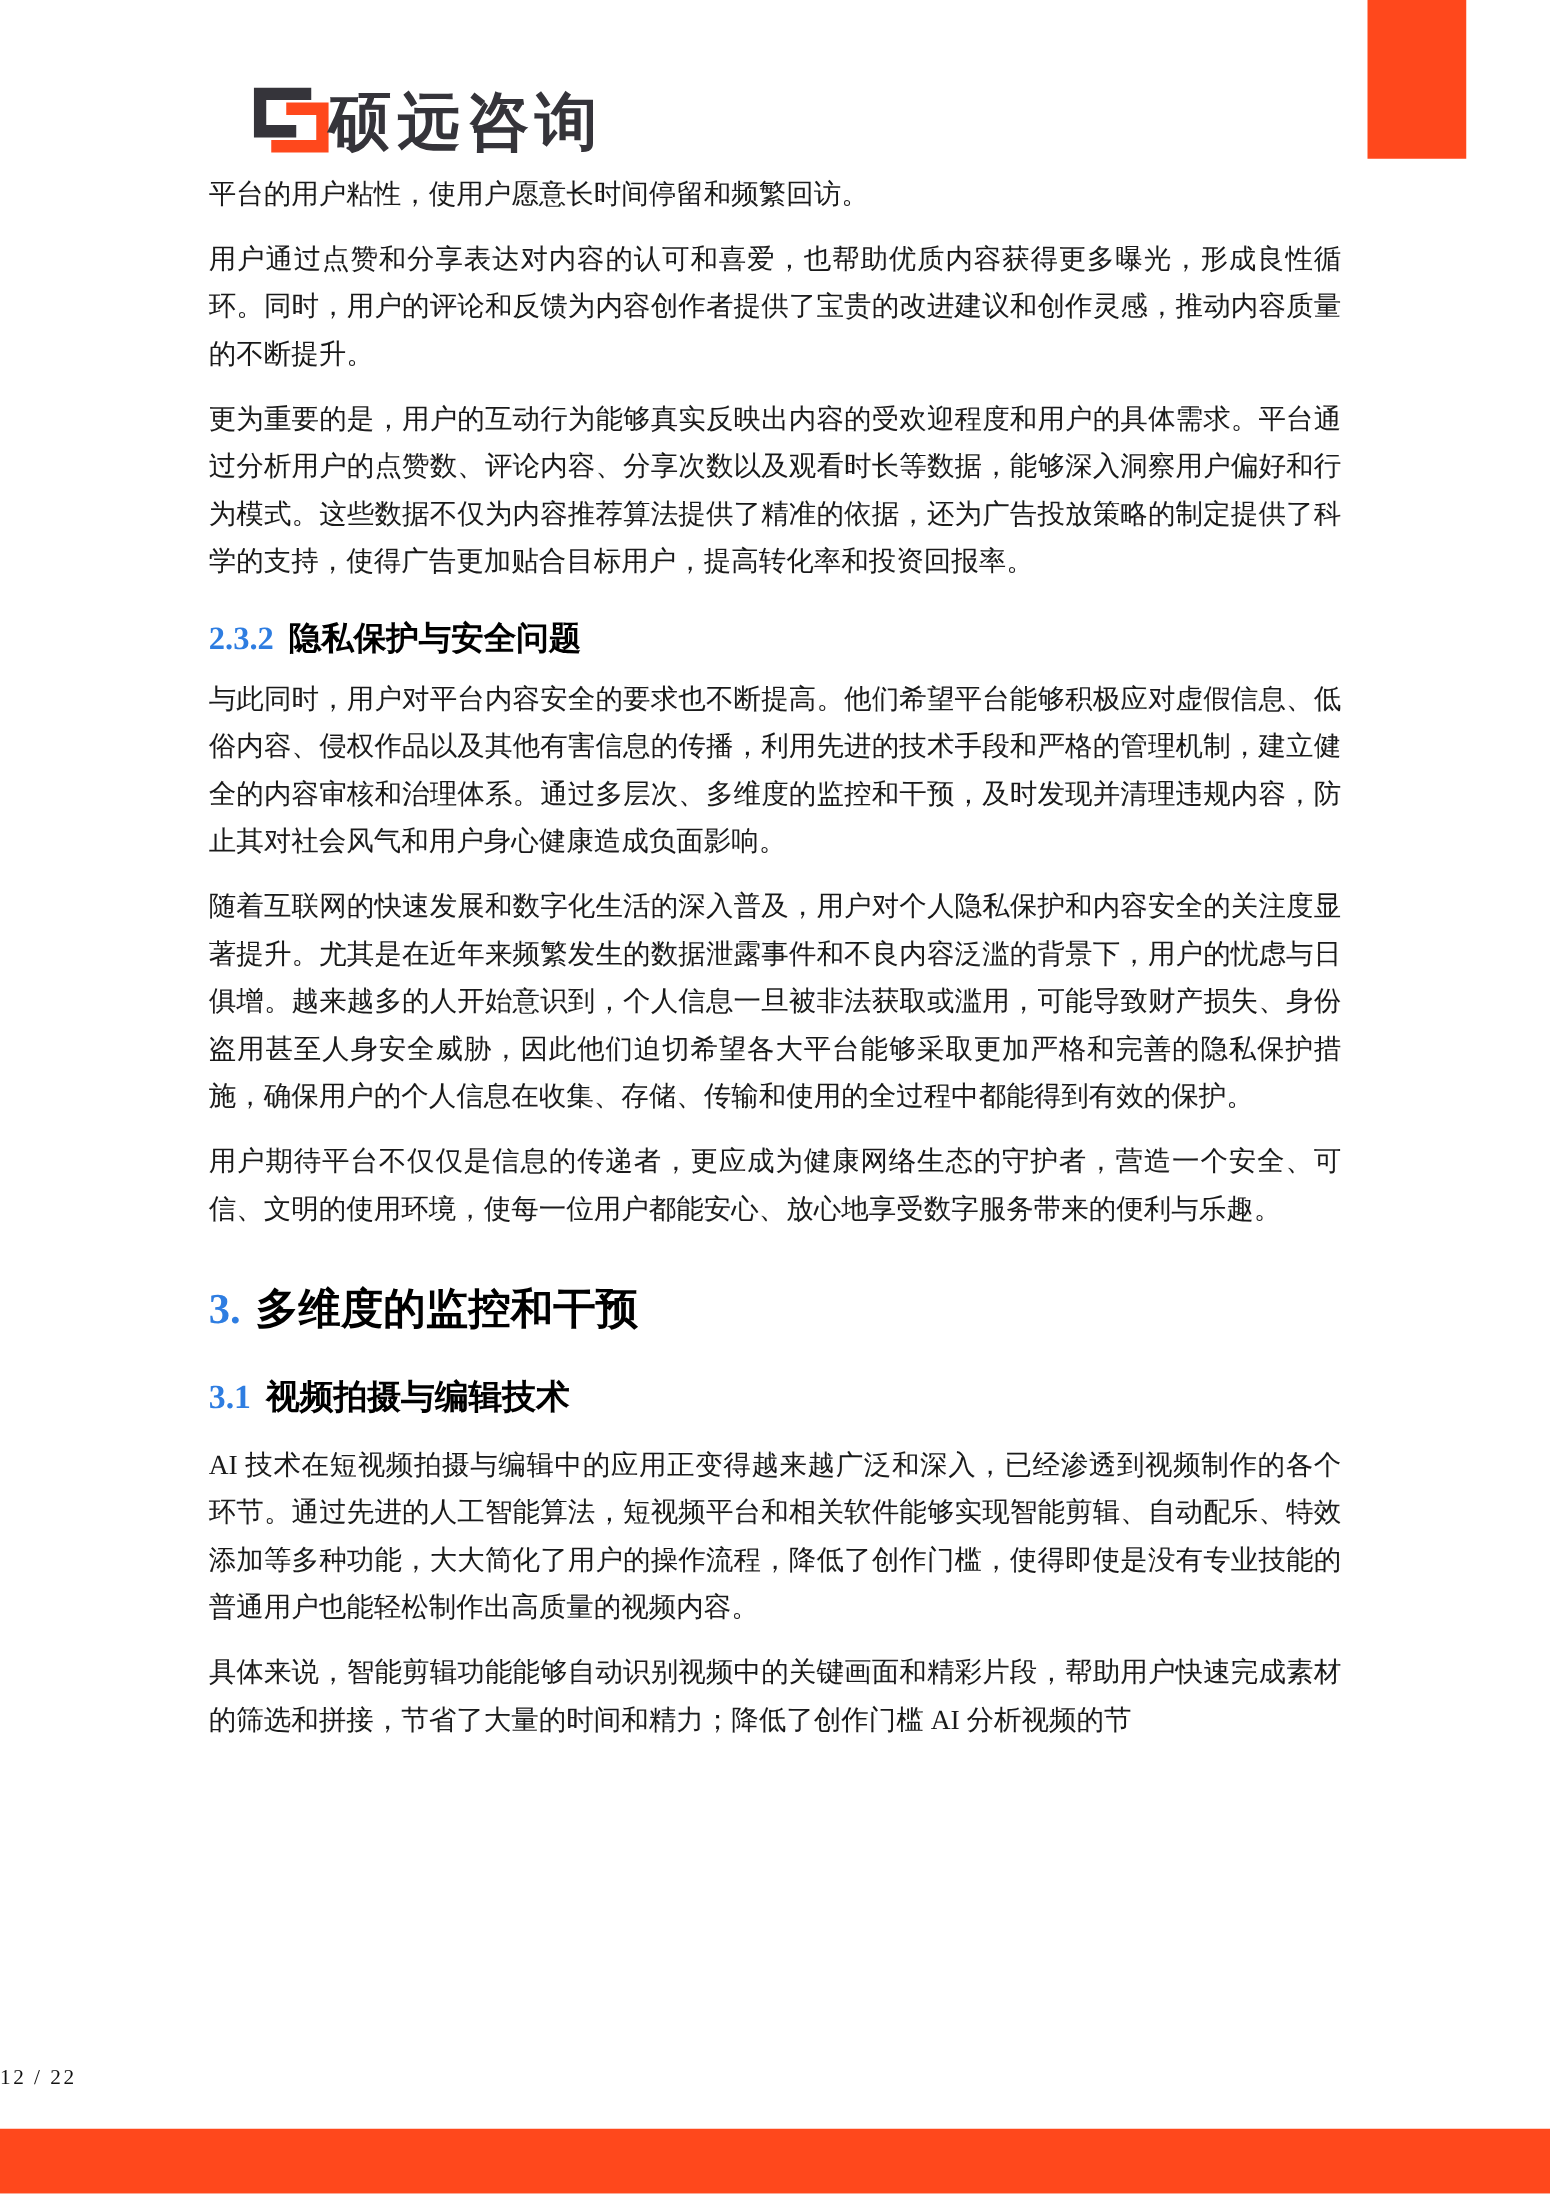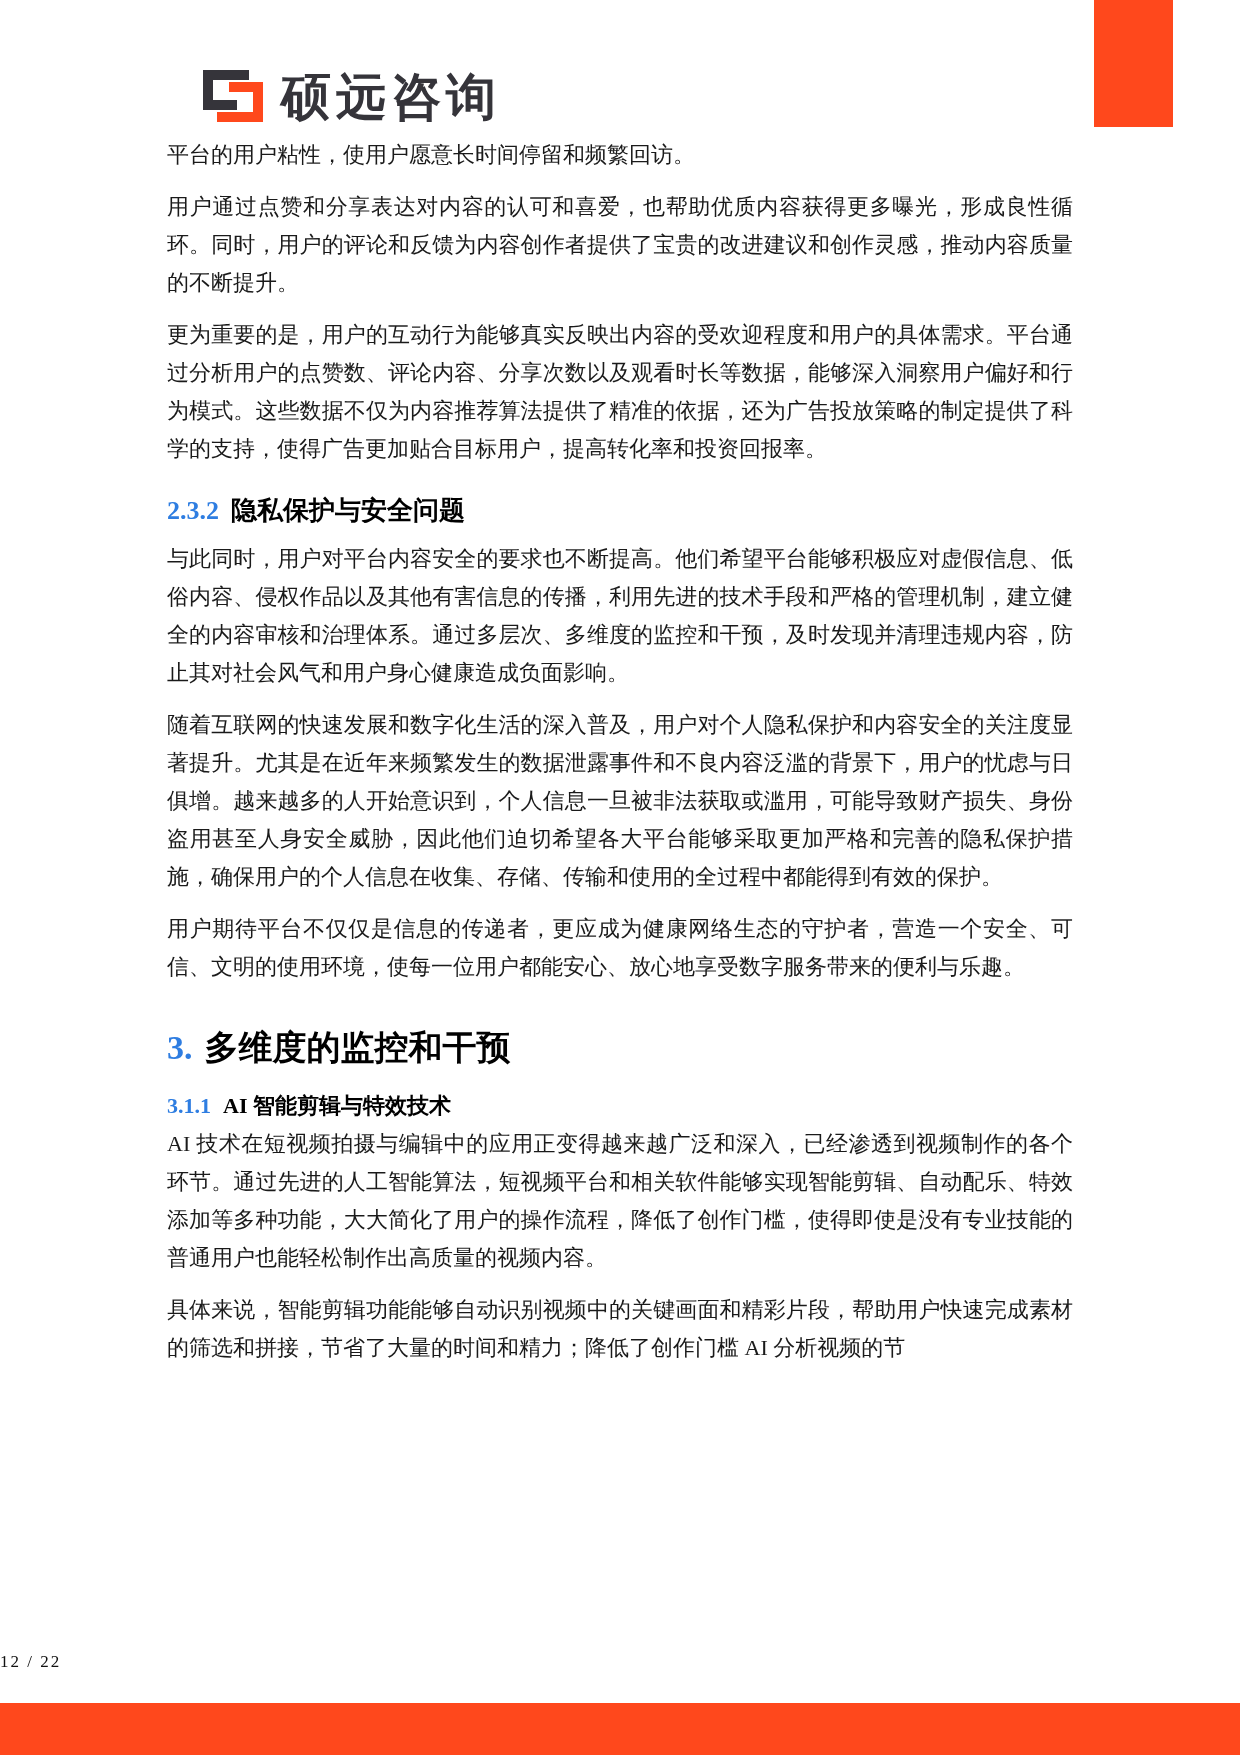--- a/index.html
+++ b/index.html
@@ -32,21 +32,21 @@
     bottom:0; left:0;
     width:100%; height:52px;
     background:var(--accent);
   }
   
   .logo{
     position:absolute;
     top:70px; left:203px;
     display:flex;
     align-items:center;
-    gap:18px;
+    gap:0;
   }
   .logo-icon{display:block;}
   .logo-text{
     font-family:"Liberation Sans","DejaVu Sans",sans-serif;
     font-weight:bold;
     font-size:50px;
     line-height:54px;
     color:var(--logo-dark);
     letter-spacing:5px;
     white-space:nowrap;
@@ -108,21 +108,21 @@
 
   <main class="content">
       <p class="para">平台的用户粘性，使用户愿意长时间停留和频繁回访。</p>
       <p class="para">用户通过点赞和分享表达对内容的认可和喜爱，也帮助优质内容获得更多曝光，形成良性循环。同时，用户的评论和反馈为内容创作者提供了宝贵的改进建议和创作灵感，推动内容质量的不断提升。</p>
       <p class="para">更为重要的是，用户的互动行为能够真实反映出内容的受欢迎程度和用户的具体需求。平台通过分析用户的点赞数、评论内容、分享次数以及观看时长等数据，能够深入洞察用户偏好和行为模式。这些数据不仅为内容推荐算法提供了精准的依据，还为广告投放策略的制定提供了科学的支持，使得广告更加贴合目标用户，提高转化率和投资回报率。</p>
       <div class="heading h3"><span class="num">2.3.2</span><span class="htext">隐私保护与安全问题</span></div>
       <p class="para">与此同时，用户对平台内容安全的要求也不断提高。他们希望平台能够积极应对虚假信息、低俗内容、侵权作品以及其他有害信息的传播，利用先进的技术手段和严格的管理机制，建立健全的内容审核和治理体系。通过多层次、多维度的监控和干预，及时发现并清理违规内容，防止其对社会风气和用户身心健康造成负面影响。</p>
       <p class="para">随着互联网的快速发展和数字化生活的深入普及，用户对个人隐私保护和内容安全的关注度显著提升。尤其是在近年来频繁发生的数据泄露事件和不良内容泛滥的背景下，用户的忧虑与日俱增。越来越多的人开始意识到，个人信息一旦被非法获取或滥用，可能导致财产损失、身份盗用甚至人身安全威胁，因此他们迫切希望各大平台能够采取更加严格和完善的隐私保护措施，确保用户的个人信息在收集、存储、传输和使用的全过程中都能得到有效的保护。</p>
       <p class="para">用户期待平台不仅仅是信息的传递者，更应成为健康网络生态的守护者，营造一个安全、可信、文明的使用环境，使每一位用户都能安心、放心地享受数字服务带来的便利与乐趣。</p>
       <div class="heading h1"><span class="num">3.</span><span class="htext">多维度的监控和干预</span></div>
-      <div class="heading h4"><span class="num">3.1.1</span><span class="htext">AI 智能剪辑与特效技术</span></div>
+      <div class="heading h2"><span class="num">3.1</span><span class="htext">视频拍摄与编辑技术</span></div>
       <p class="para">AI 技术在短视频拍摄与编辑中的应用正变得越来越广泛和深入，已经渗透到视频制作的各个环节。通过先进的人工智能算法，短视频平台和相关软件能够实现智能剪辑、自动配乐、特效添加等多种功能，大大简化了用户的操作流程，降低了创作门槛，使得即使是没有专业技能的普通用户也能轻松制作出高质量的视频内容。</p>
       <p class="para">具体来说，智能剪辑功能能够自动识别视频中的关键画面和精彩片段，帮助用户快速完成素材的筛选和拼接，节省了大量的时间和精力；降低了创作门槛 AI 分析视频的节</p>
     </main>
 
   <div class="page-number">12 / 22</div>
 
   <div class="footer-bar"></div>
 
 </div>
 

